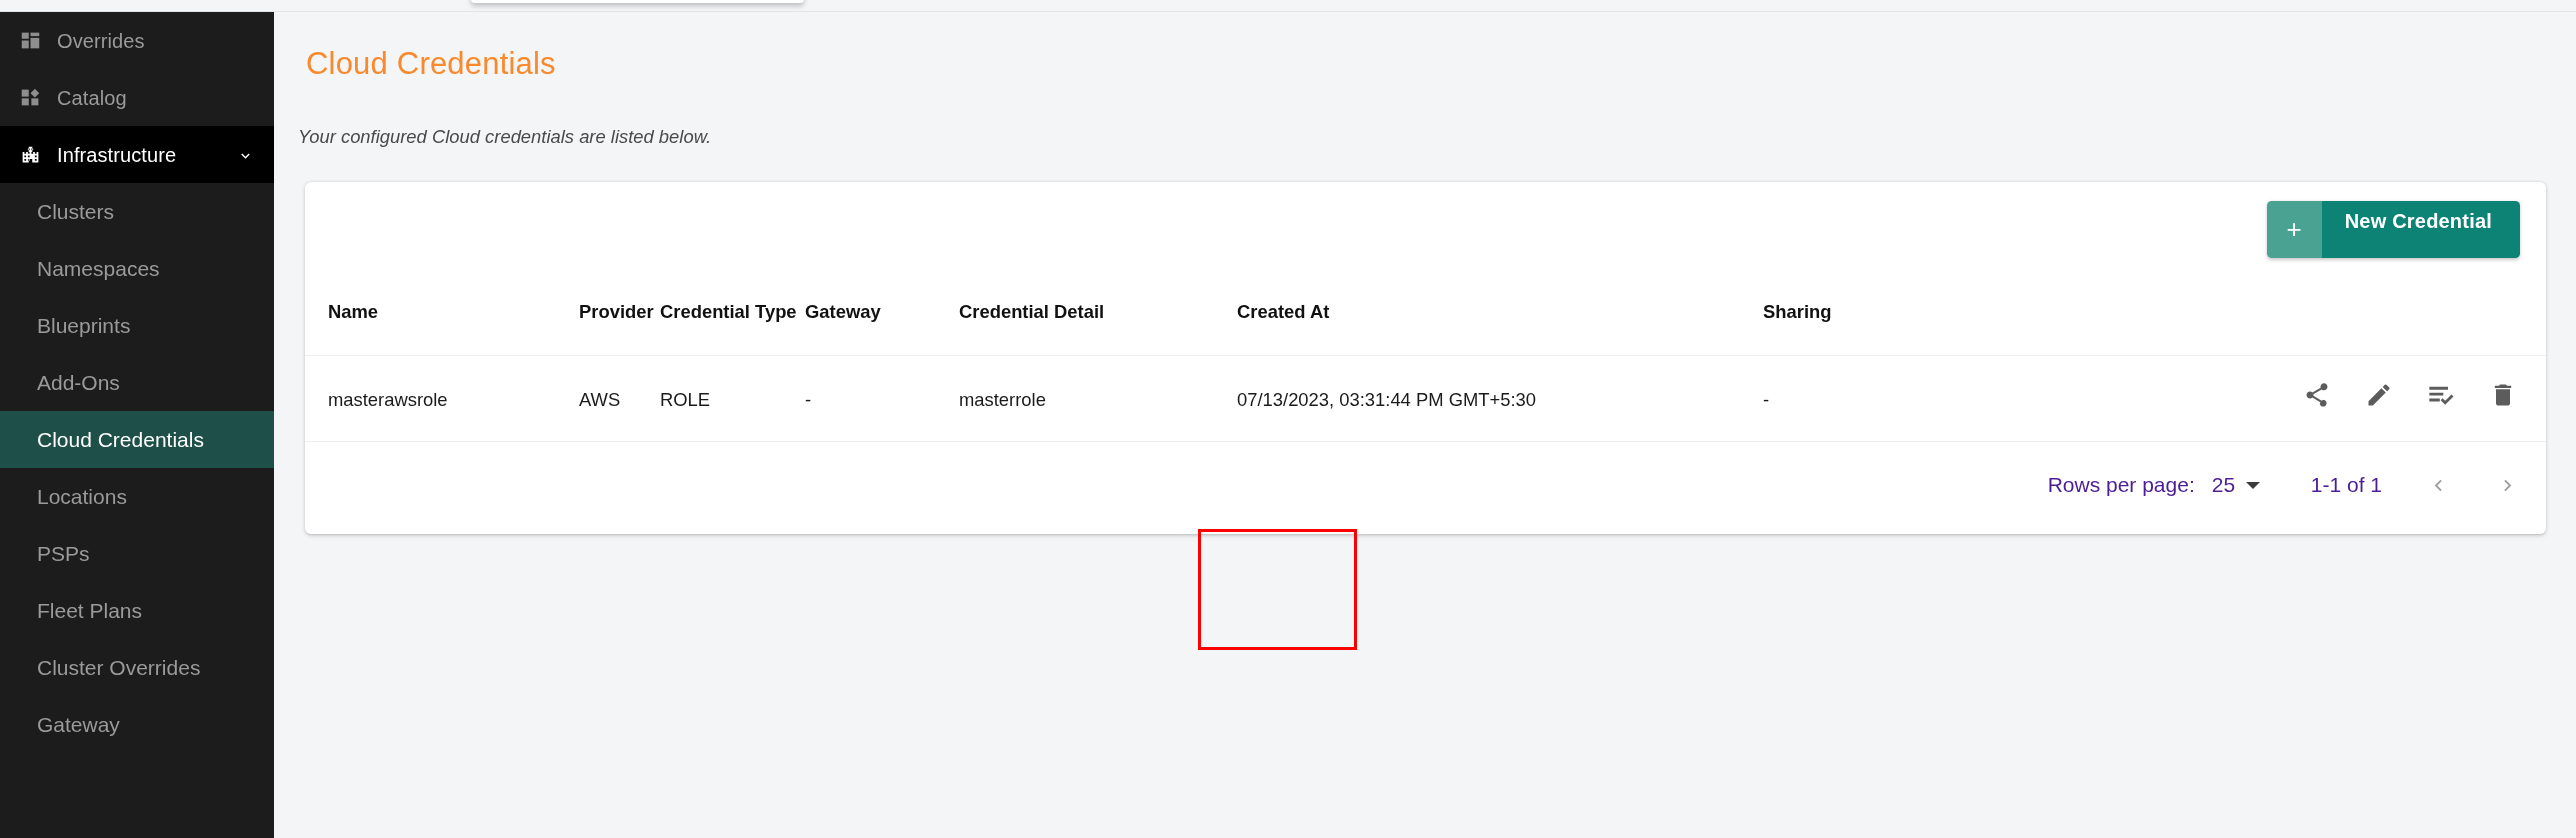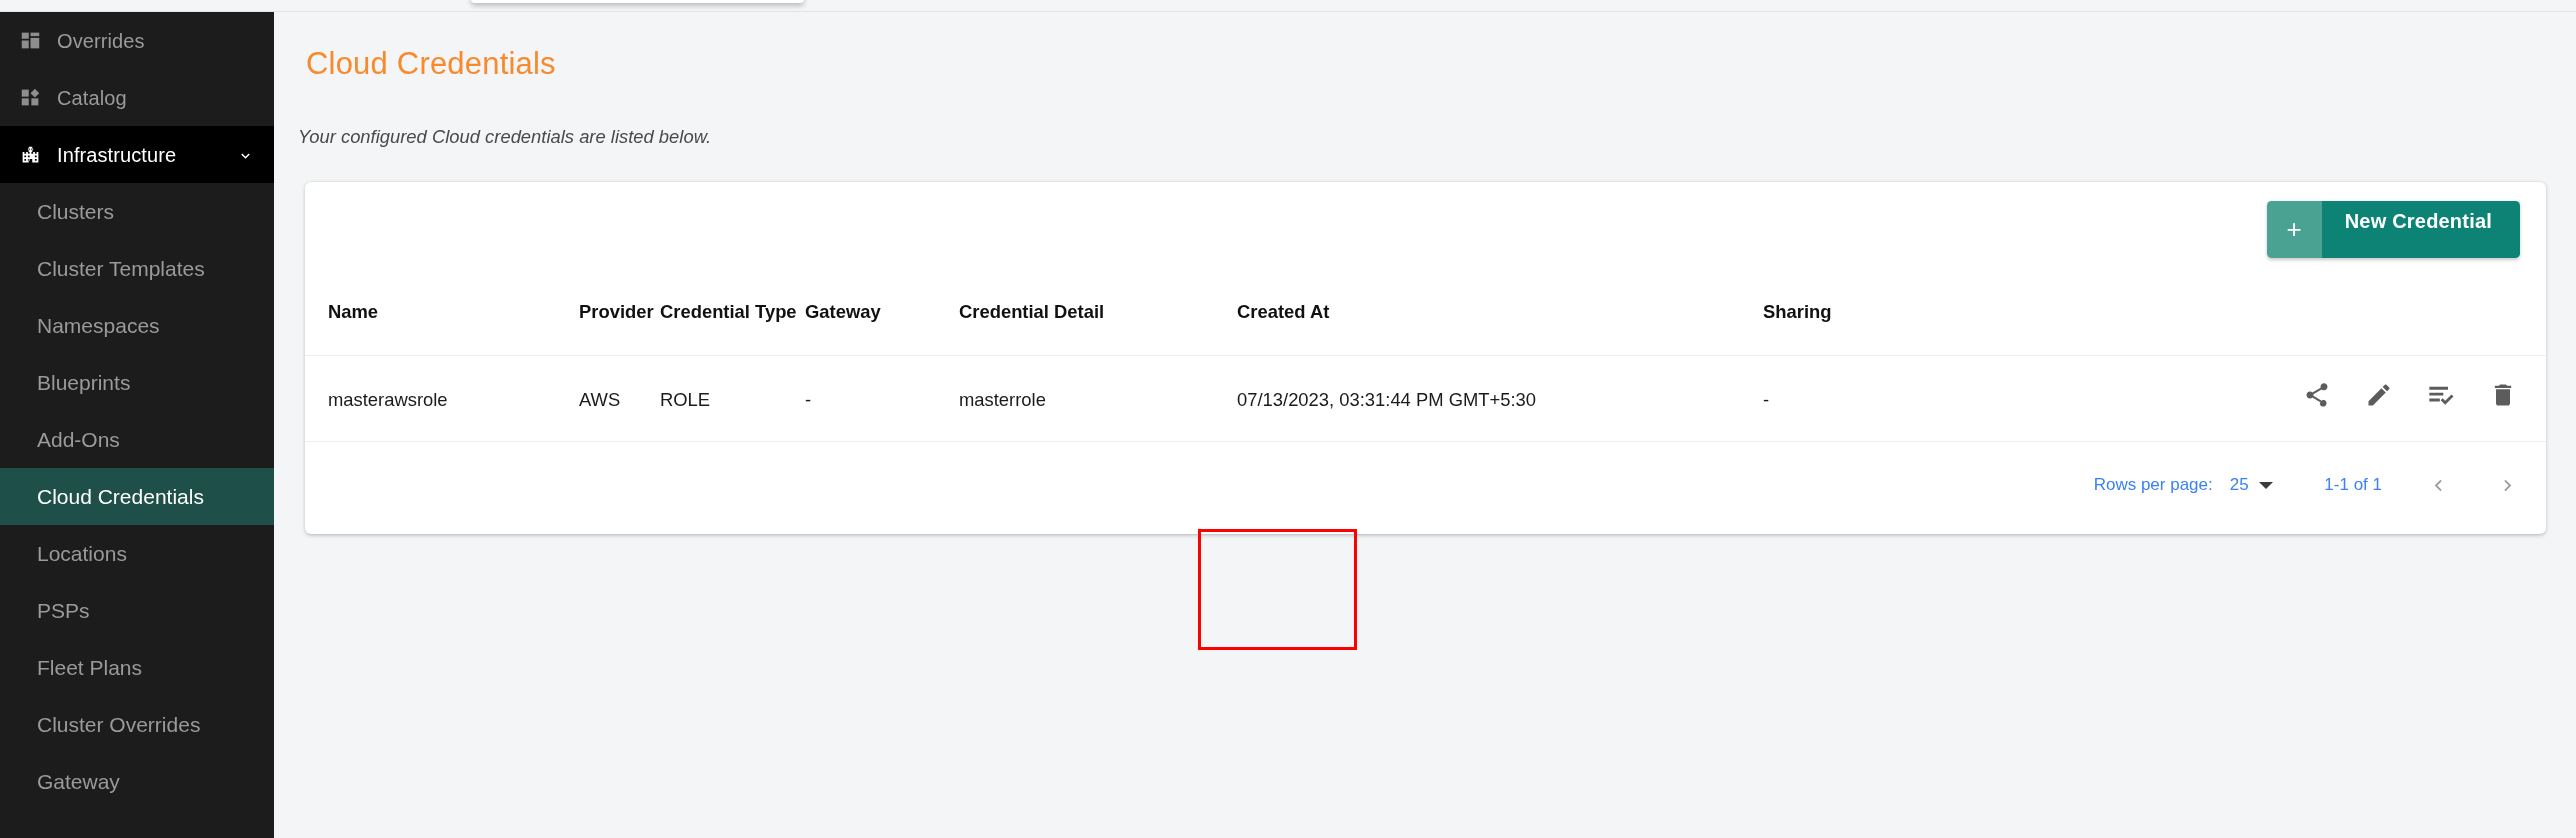--- a/index.html
+++ b/index.html
@@ -215,22 +215,22 @@
     pointer-events: none;
   }
 
   
   .pager {
     position: absolute;
     right: 26px; top: 284px;
     display: flex;
     align-items: center;
     height: 38px;
-    font-size: 17px;
-    color: #3b82f6;
+    font-size: 21px;
+    color: #4c1d95;
   }
   .pager .rpp-label { margin-right: 17px; }
   .pager .rpp-val {
     display: flex; align-items: center; gap: 10.7px;
     cursor: pointer;
   }
   .pager .caret {
     width: 0; height: 0;
     border-left: 7px solid transparent;
     border-right: 7px solid transparent;
@@ -290,23 +290,20 @@
       <span class="lbl">Infrastructure</span>
       <span class="chev">
         <svg viewBox="0 0 24 24">
             <path d="M7.4 8.6 12 13.2l4.6-4.6L18 10l-6 6-6-6z"></path>
           </svg>
       </span>
     </div>
 
     <div class="sub-item">
       <span>Clusters</span>
-    </div>
-    <div class="sub-item">
-      <span>Cluster Templates</span>
     </div>
     <div class="sub-item">
       <span>Namespaces</span>
     </div>
     <div class="sub-item">
       <span>Blueprints</span>
     </div>
     <div class="sub-item">
       <span>Add-Ons</span>
     </div>

